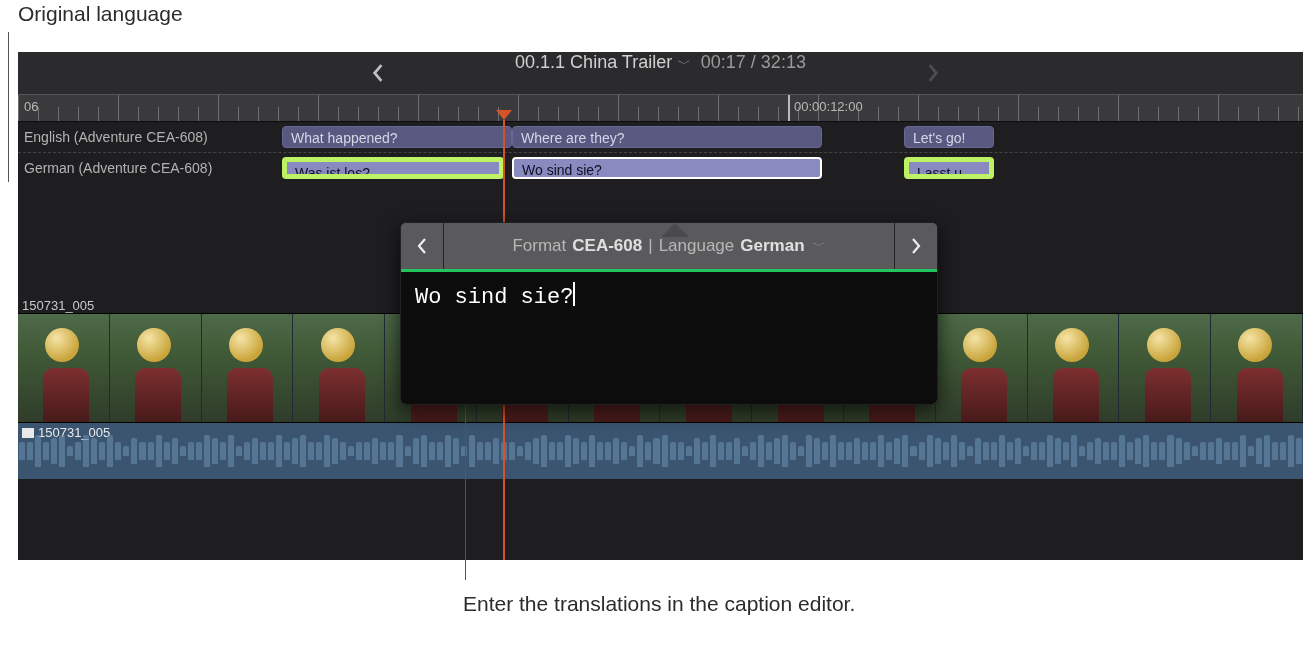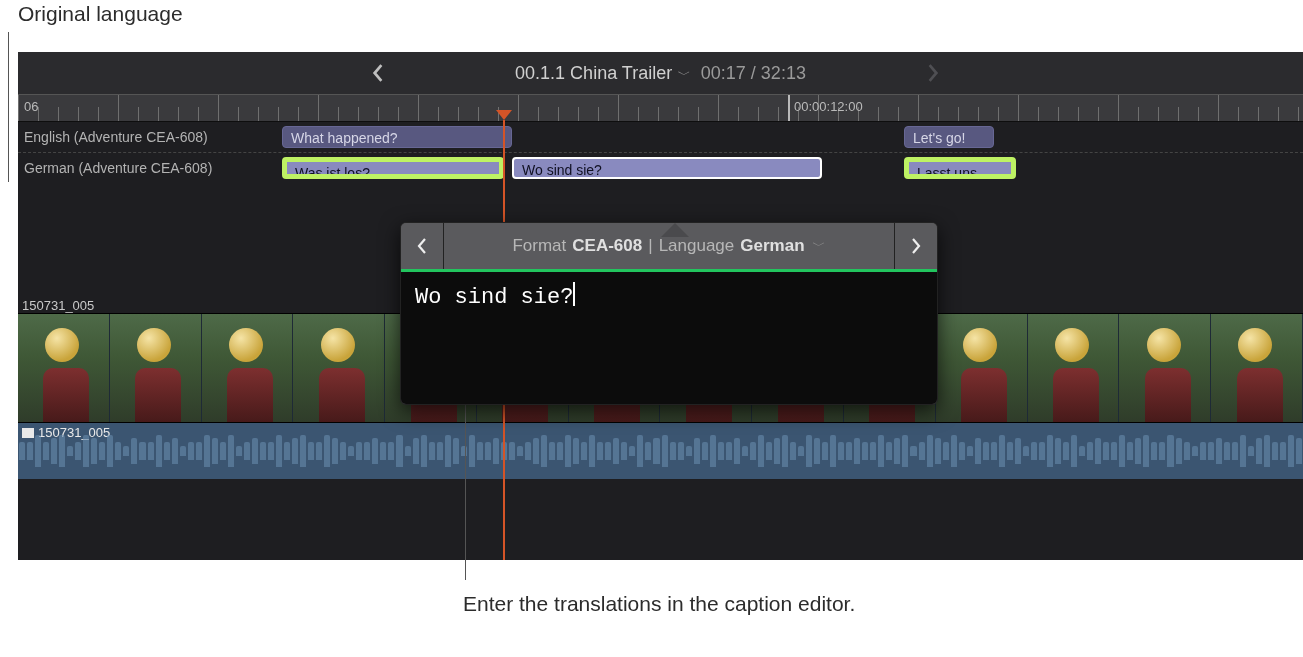--- a/index.html
+++ b/index.html
@@ -24,21 +24,21 @@
 
   .callout{position:absolute;font-size:21px;color:var(--label);line-height:1.3}
   .callout.top{left:18px;top:0}
   .callout.bot{left:463px;top:590px}
   .lead-v{position:absolute;width:1px;background:#555}
   .lead-top{left:8px;top:32px;height:150px}
   .lead-bot{left:465px;top:400px;height:180px}
 
   .app{position:absolute;left:18px;top:52px;width:1285px;height:508px;background:var(--bg-dark)}
 
-  .toolbar{height:42px;display:flex;align-items:center;justify-content:center;gap:10px;background:var(--bg-toolbar);color:#bfbfbf;position:relative}
+  .toolbar{height:42px;display:flex;align-items:flex-start;justify-content:center;gap:10px;background:var(--bg-toolbar);color:#bfbfbf;position:relative}
   .tb-side{position:absolute;top:0;height:100%;display:flex;align-items:center;justify-content:center;width:60px;color:#bfbfbf;cursor:pointer}
   .tb-left{left:330px}
   .tb-right{right:340px;color:#4f4f53}
   .proj{font-size:18px;color:#d0d0d0}
   .chev{font-size:13px;margin-left:2px;color:#8a8a8a}
   .time{font-size:18px;color:#9a9a9a;}
 
   .ruler{height:26px;background:var(--ruler);position:relative;border-top:1px solid #555;border-bottom:1px solid #0e0e0e;display:flex}
   .tick{flex:0 0 auto;width:20px;height:100%;box-sizing:border-box;border-left:1px solid var(--hash)}
   .tc{position:absolute;top:4px;font-size:13px;color:#bababa}
@@ -192,27 +192,28 @@
       <div class="tick" style="height: 55%; align-self: flex-end;"></div>
       <div class="tick" style="height: 55%; align-self: flex-end;"></div>
       <div class="tick" style="height: 55%; align-self: flex-end;"></div>
       <div class="tick" style="height: 55%; align-self: flex-end;"></div>
     </div>
 
   <div class="lanes">
     <div class="lane">
       <span class="lane-label">English (Adventure CEA-608)</span>
     <div class="clip eng" style="left: 264px; width: 230px;">What happened?</div>
+        <div class="clip eng" style="left: 494px; width: 310px;">Where are they?</div>
         <div class="clip eng" style="left: 886px; width: 90px;">Let's go!</div>
       </div>
     <div class="lane">
       <span class="lane-label">German (Adventure CEA-608)</span>
     <div class="clip ger" style="left: 264px; width: 222px;">Was ist los?</div>
         <div class="clip ger sel" style="left: 494px; width: 310px;">Wo sind sie?</div>
-        <div class="clip ger" style="left: 886px; width: 112px;">Lasst uns…</div>
+        <div class="clip ger" style="left: 886px; width: 90px;">Lasst uns…</div>
       </div>
   </div>
 
   <div class="gap"></div>
 
   <div class="video">
     <span class="v-lbl">150731_005</span>
     <div class="thumbs">
         <div class="thumb">
           <div class="sky"></div>

